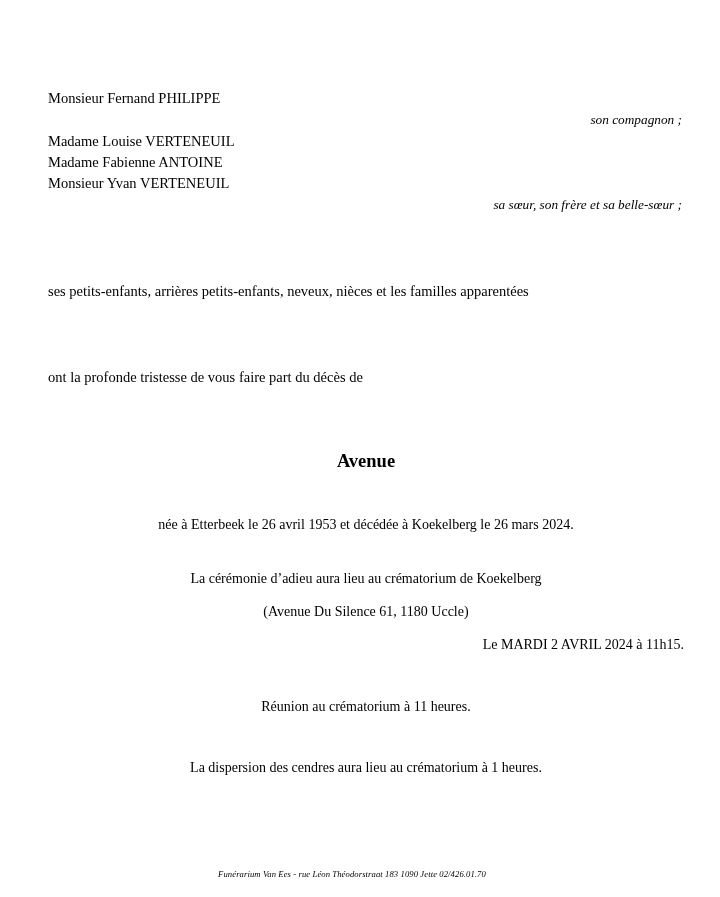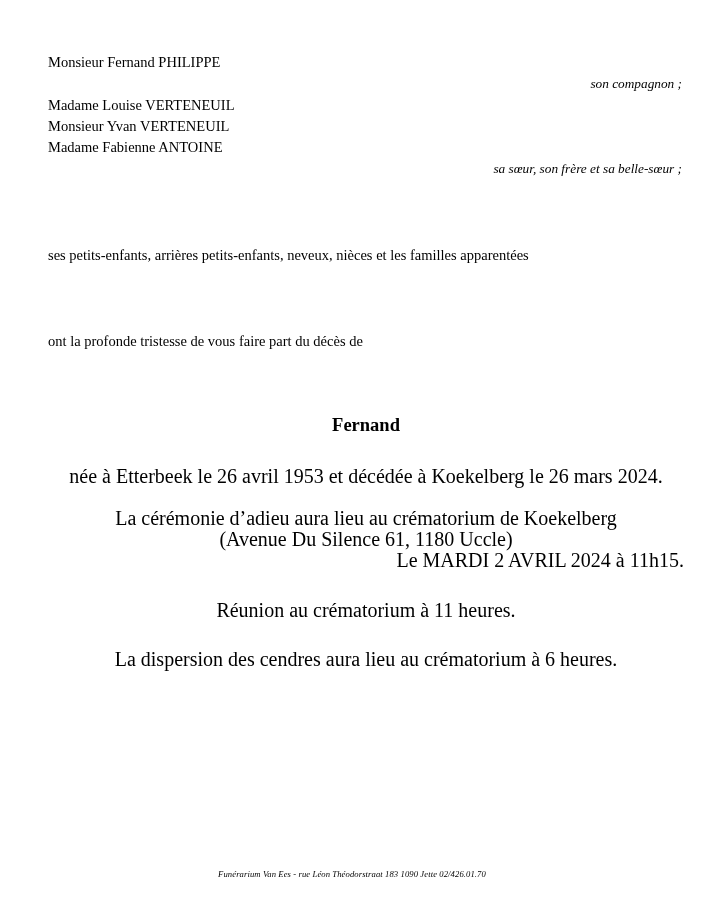--- a/index.html
+++ b/index.html
@@ -13,21 +13,21 @@
     font-family: "Liberation Serif", serif;
     color: #000000;
     position: relative;
     overflow: hidden;
   }
   .page {
     position: relative;
     width: 720px;
     height: 897px;
     box-sizing: border-box;
-    padding: 52px 36px 0 48px;
+    padding: 88px 36px 0 48px;
   }
   .family-block {
     font-size: 14.5px;
     line-height: 21.3px;
   }
   .person {
     text-align: left;
     white-space: nowrap;
   }
   .relation {
@@ -58,22 +58,23 @@
   .deceased .title {
     font-size: 18.5px;
     line-height: 26px;
   }
   .deceased .name {
     font-size: 21px;
     line-height: 29px;
   }
   .centered {
     text-align: center;
-    font-size: 20px;
+    font-size: 14px;
     line-height: 21.3px;
+    margin-top: 12px;
   }
   .centered.bold {
     font-weight: normal;
     text-align: right;
   }
   .footer {
     position: absolute;
     left: 0;
     right: 16px;
     bottom: 18px;
@@ -92,55 +93,55 @@
   <div class="family-block">
 
     <div class="group">
       <div class="person">Monsieur Fernand PHILIPPE</div>
       <div class="relation">son compagnon ;</div>
     </div>
 
 
     <div class="group">
       <div class="person">Madame Louise VERTENEUIL</div>
+      <div class="person">Madame Fabienne ANTOINE</div>
       <div class="person">Monsieur Yvan VERTENEUIL</div>
-      <div class="person">Madame Fabienne ANTOINE</div>
       <div class="relation">sa sœur, son frère et sa belle-sœur ;</div>
     </div>
 
   </div>
 
   <div class="gap-line"></div>
 
   <div class="para">ses petits-enfants, arrières petits-enfants, neveux, nièces et les familles apparentées</div>
 
   <div class="gap-line"></div>
 
   <div class="para">ont la profonde tristesse de vous faire part du décès de</div>
 
   <div class="spacer-lg"></div>
   <div class="spacer-sm"></div>
 
   <div class="deceased">
-    <div class="title">Fernand</div>
+    <div class="title">Avenue</div>
   </div>
 
   <div class="spacer-md"></div>
 
   <div class="centered">née à Etterbeek le 26 avril 1953 et décédée à Koekelberg le 26 mars 2024.</div>
 
   <div class="spacer-sm"></div>
 
   <div class="centered">La cérémonie d’adieu aura lieu au crématorium de Koekelberg</div>
   <div class="centered">(Avenue Du Silence 61, 1180 Uccle)</div>
   <div class="centered bold">Le MARDI 2 AVRIL 2024 à 11h15.</div>
 
   <div class="spacer-md"></div>
 
   <div class="centered">Réunion au crématorium à 11 heures.</div>
 
   <div class="spacer-md"></div>
 
-  <div class="centered">La dispersion des cendres aura lieu au crématorium à 6 heures.</div>
+  <div class="centered">La dispersion des cendres aura lieu au crématorium à 1 heures.</div>
 
   <div class="footer">Funérarium Van Ees  - rue  Léon Théodorstraat 183 1090 Jette  02/426.01.70</div>
 
 </div>
 
 </body></html>

